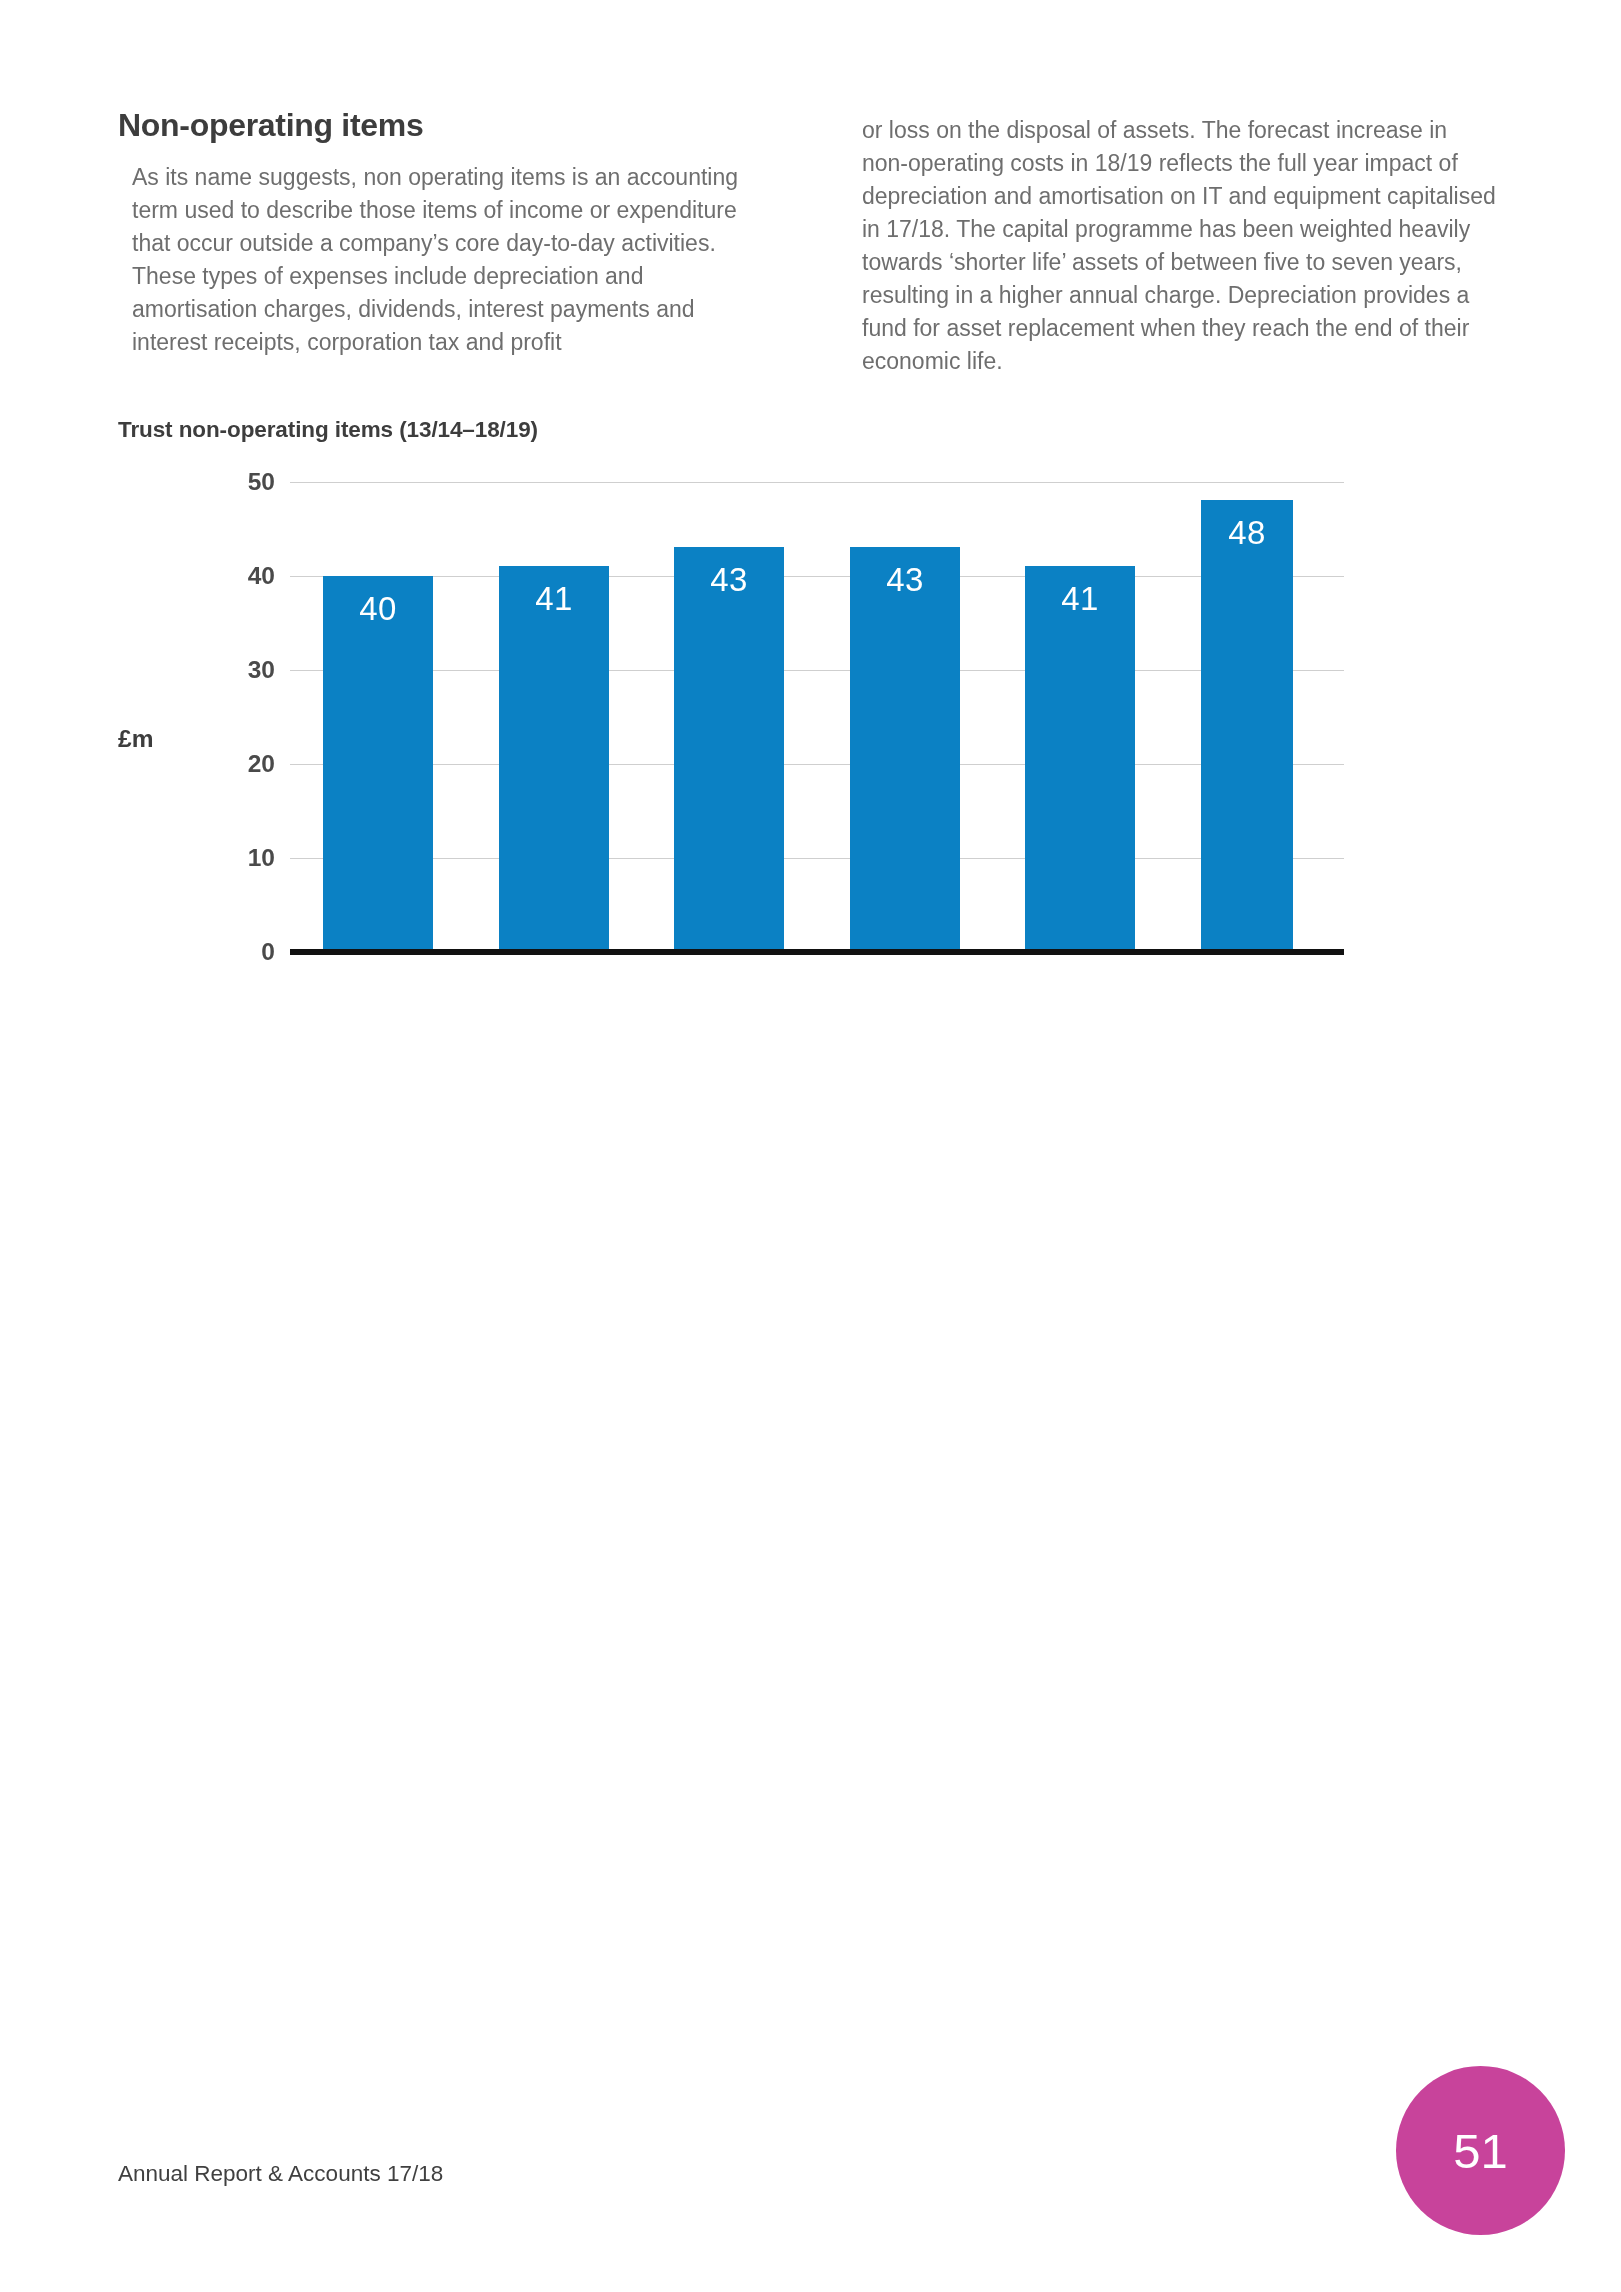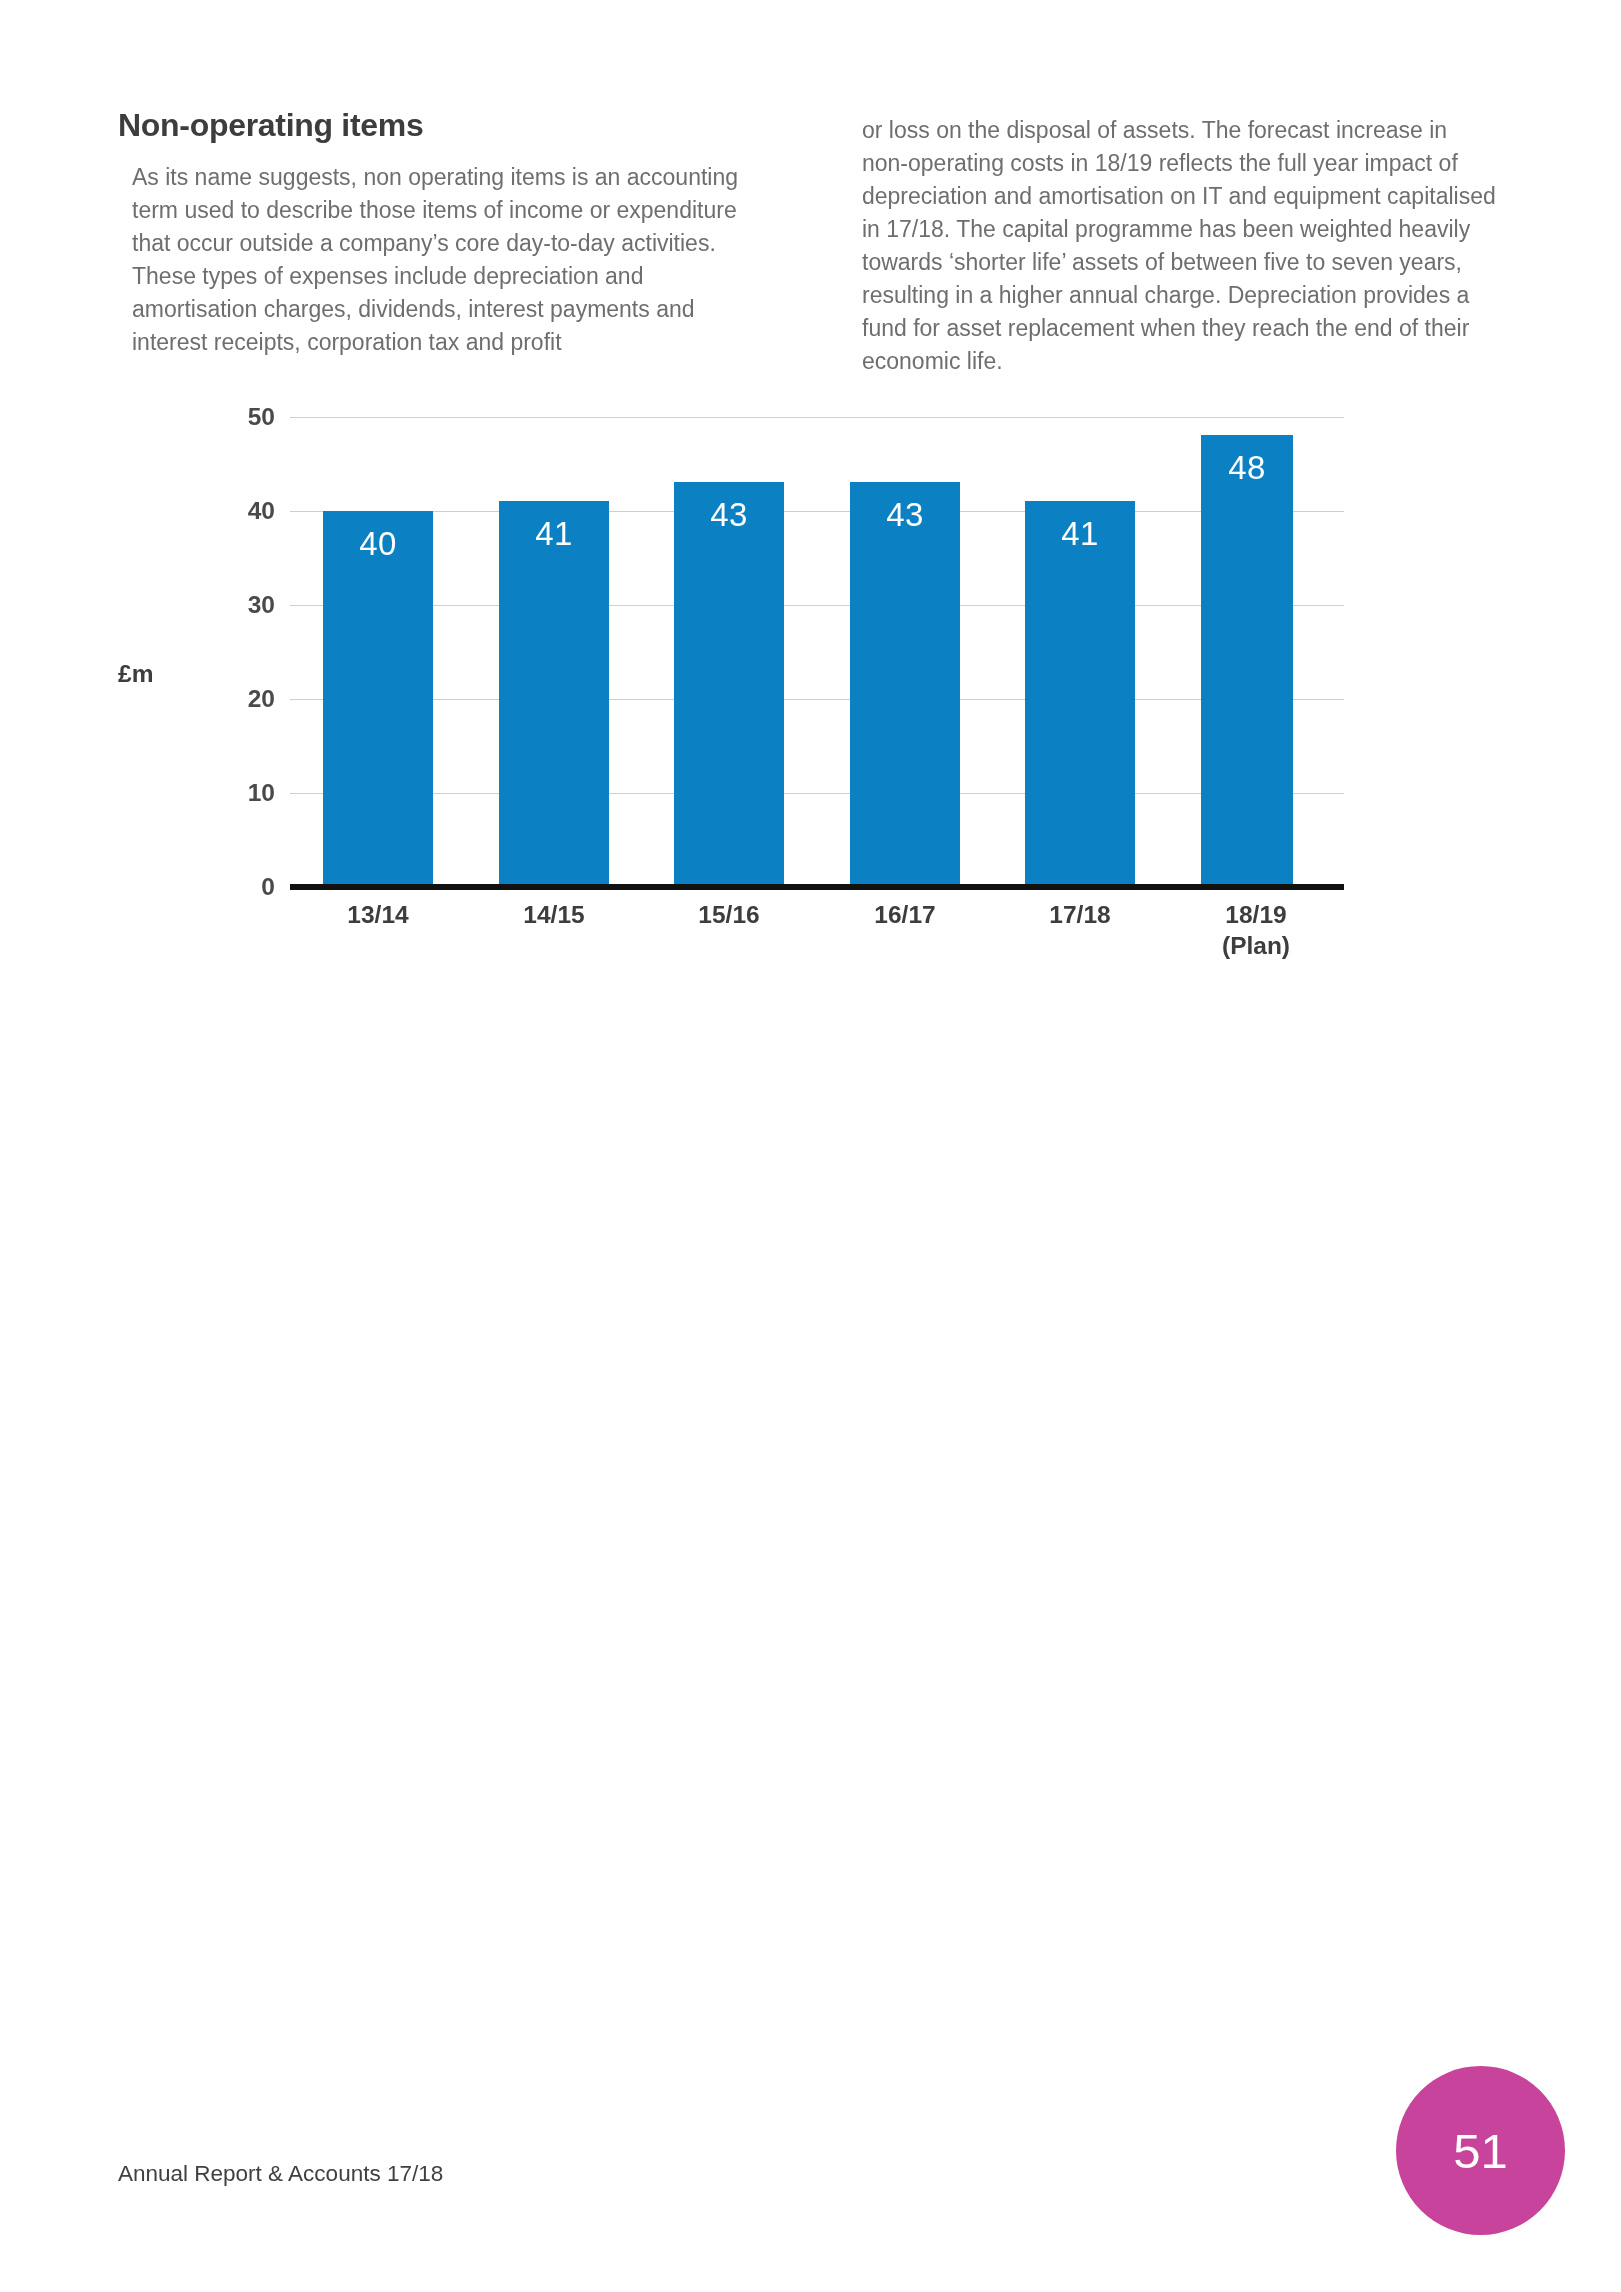--- a/index.html
+++ b/index.html
@@ -176,20 +176,21 @@
   <div class="col col-left">
     <h1 class="section-title">Non-operating items</h1>
     <p class="body-text">As its name suggests, non operating items is an accounting term used to describe those items of income or expenditure that occur outside a company’s core day-to-day activities. These types of expenses include depreciation and amortisation charges, dividends, interest payments and interest receipts, corporation tax and profit</p>
   </div>
   <div class="col col-right">
     <p class="body-text">or loss on the disposal of assets. The forecast increase in non-operating costs in 18/19 reflects the full year impact of depreciation and amortisation on IT and equipment capitalised in 17/18. The capital programme has been weighted heavily towards ‘shorter life’ assets of between five to seven years, resulting in a higher annual charge. Depreciation provides a fund for asset replacement when they reach the end of their economic life.</p>
   </div>
 </div>
 
 <div class="chart-block">
+  <div class="chart-title">Trust non-operating items (13/14–18/19)</div>
 
   <div class="chart-area">
     <div class="y-axis-label">£m</div>
 
     <div class="plot">
       <div id="gridlines">
           <div class="gridline" style="top: 376px;"></div>
           <div class="gridline" style="top: 282px;"></div>
           <div class="gridline" style="top: 188px;"></div>
           <div class="gridline" style="top: 94px;"></div>
@@ -219,41 +220,20 @@
     </div>
 
     <div id="yticks">
         <div class="ytick" style="position: absolute; left: 88px; width: 69px; right: auto; top: 470px;">0</div>
         <div class="ytick" style="position: absolute; left: 88px; width: 69px; right: auto; top: 376px;">10</div>
         <div class="ytick" style="position: absolute; left: 88px; width: 69px; right: auto; top: 282px;">20</div>
         <div class="ytick" style="position: absolute; left: 88px; width: 69px; right: auto; top: 188px;">30</div>
         <div class="ytick" style="position: absolute; left: 88px; width: 69px; right: auto; top: 94px;">40</div>
         <div class="ytick" style="position: absolute; left: 88px; width: 69px; right: auto; top: 0px;">50</div>
       </div>
-    <div class="xlabels" id="xlabels">
-        <div class="xlabel" style="left: 0px; width: 176px;">
-          <div>13/14</div>
-        </div>
-        <div class="xlabel" style="left: 176px; width: 176px;">
-          <div>14/15</div>
-        </div>
-        <div class="xlabel" style="left: 351px; width: 176px;">
-          <div>15/16</div>
-        </div>
-        <div class="xlabel" style="left: 527px; width: 176px;">
-          <div>16/17</div>
-        </div>
-        <div class="xlabel" style="left: 702px; width: 176px;">
-          <div>17/18</div>
-        </div>
-        <div class="xlabel" style="left: 878px; width: 176px;">
-          <div>18/19</div>
-          <div>(Plan)</div>
-        </div>
-      </div>
   </div>
 </div>
 
 <div class="footer-text">Annual Report &amp; Accounts 17/18</div>
 <div class="page-badge">
   <span>51</span>
 </div>
 
 
 </body></html>

